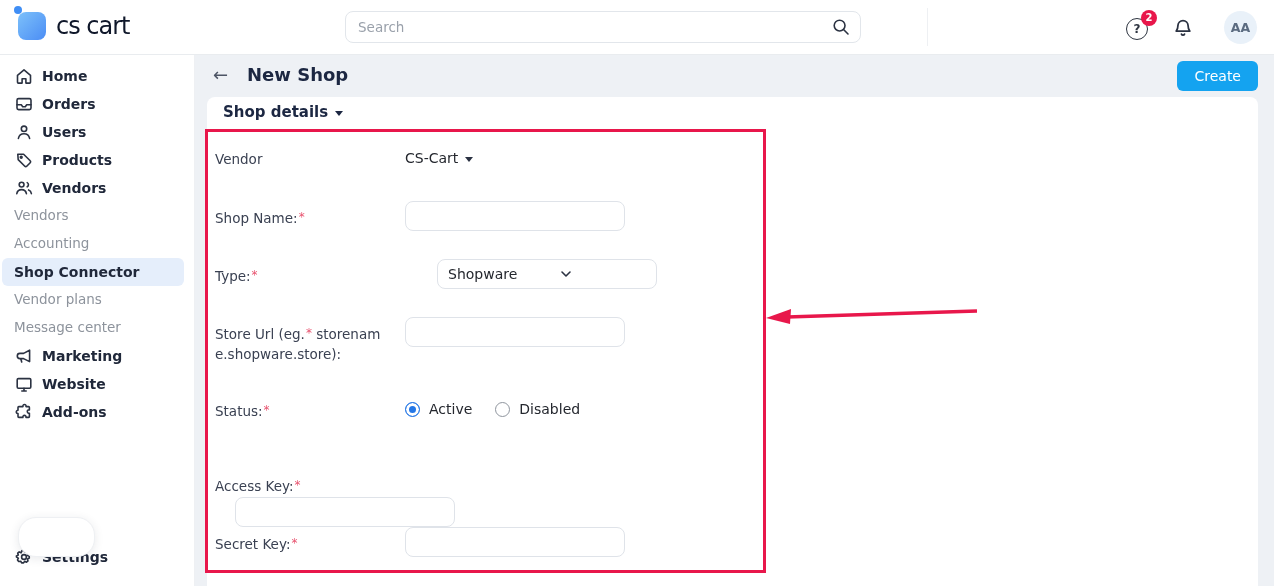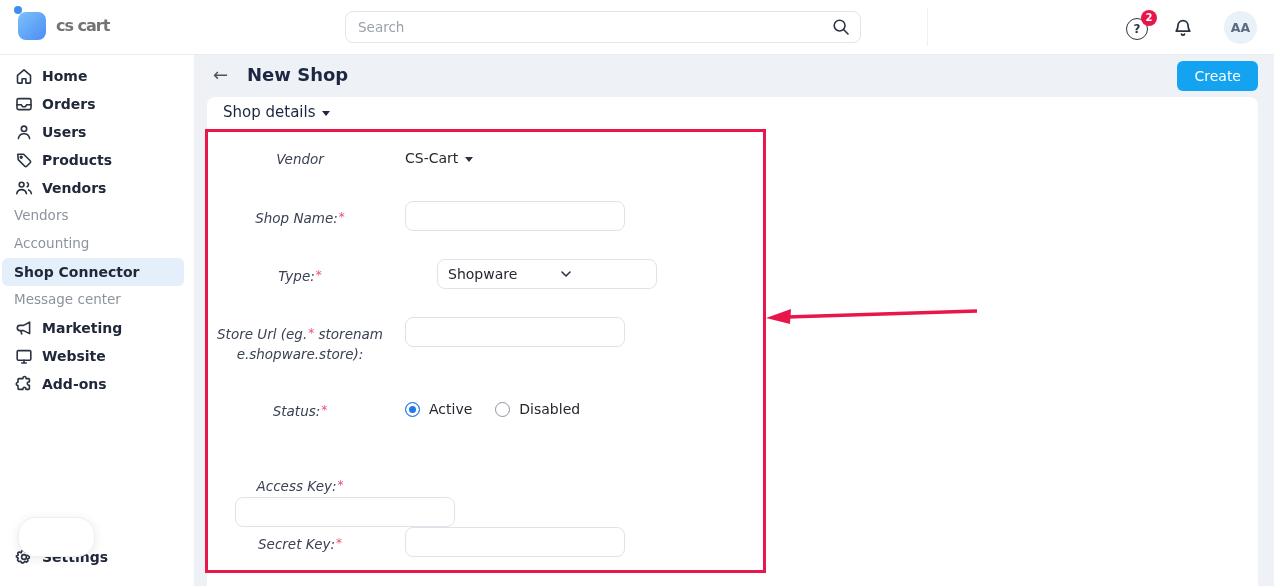--- a/index.html
+++ b/index.html
@@ -8,21 +8,21 @@
   #screen { position:relative; width:1274px; height:586px; background:#fff; overflow:hidden; }
 
   
   .topbar { position:absolute; left:0; top:0; width:1274px; height:55px; background:#fff;
             border-bottom:1px solid #e9ecef; z-index:10; }
   .logo { position:absolute; left:18px; top:12px; display:flex; align-items:center; gap:10px; }
   .logo-mark { position:relative; width:28px; height:28px; border-radius:8px;
                background:linear-gradient(135deg,#7dc1fa 0%,#4b8df5 100%); }
   .logo-dot { position:absolute; left:-4px; top:-6px; width:8px; height:8px; border-radius:50%;
               background:#3f8ef5; }
-  .logo-text { font-size:16px; font-weight:bold; color:#737373; letter-spacing:-1px; line-height:28px; }
+  .logo-text { font-size:24px; font-weight:normal; color:#0f172a; letter-spacing:-1px; line-height:28px; }
   .searchwrap { position:absolute; left:345px; top:11px; width:516px; height:32px; }
   .searchwrap input { width:100%; height:100%; border:1px solid #e2e6eb; border-radius:8px;
                       padding:0 40px 0 12px; font-size:13.5px; color:#333; outline:none;
                       font-family:inherit; background:#fff; }
   .searchwrap input::placeholder { color:#9aa1ab; }
   .search-ic { position:absolute; right:10px; top:6px; width:20px; height:20px; cursor:pointer; }
   .topbar-sep { position:absolute; left:927px; top:8px; width:1px; height:38px; background:#eef0f3; }
   .top-icons { position:absolute; right:17px; top:0; height:55px; display:flex; align-items:center; gap:22px; }
   .help-ic { position:relative; width:24px; height:24px; cursor:pointer; }
   .help-circle { width:22px; height:22px; margin-top:2px; border:1.7px solid #2d3440; border-radius:50%;
@@ -56,28 +56,28 @@
   .main { position:absolute; left:195px; top:55px; right:0; bottom:0; background:#eef1f5; }
   .page-header { position:absolute; left:0; top:0; right:0; height:42px; }
   .back { position:absolute; left:18px; top:9px; font-size:18px; color:#4d5565; cursor:pointer; }
   .page-title { position:absolute; left:52px; top:9px; font-size:18px; font-weight:bold; color:#1c2742; }
   .create-btn { position:absolute; right:16px; top:6px; height:30px; padding:0 17px;
                 background:#14a3f0; color:#fff; border:none; border-radius:6px;
                 font-size:14px; font-family:inherit; cursor:pointer; }
 
   .panel { position:absolute; left:12px; top:42px; width:1051px; bottom:0; background:#fff;
            border-radius:8px 8px 0 0; }
-  .section-title { position:absolute; left:16px; top:6px; font-size:15px; font-weight:normal;
+  .section-title { position:absolute; left:16px; top:6px; font-size:15px; font-weight:bold;
                    color:#1c2742; cursor:pointer; display:flex; align-items:center; }
   .caret { display:inline-block; width:0; height:0; border-left:4.5px solid transparent;
            border-right:4.5px solid transparent; border-top:5.5px solid #1c2742; margin-left:7px; margin-top:2px; }
 
   
   .frow { position:absolute; left:8px; width:640px; display:flex; align-items:flex-start; }
-  .flabel { width:170px; text-align:center; font-size:13.5px; color:#3a4152; padding-top:8px; line-height:1.45;font-style:italic; }
+  .flabel { width:170px; text-align:left; font-size:13.5px; color:#3a4152; padding-top:8px; line-height:1.45; }
   .req { color:#e8536f; font-size:12px; margin-left:1px; vertical-align:top; }
   .fctrl { margin-left:20px; }
   .tinput { width:220px; height:30px; border:1px solid #dfe3e9; border-radius:8px; background:#fff;
             padding:0 10px; font-size:14px; color:#222; font-family:inherit; outline:none; }
   .selwrap { position:relative; width:176px;padding-left:32px; }
   .tselect { width:220px; height:30px; border:1px solid #dfe3e9; border-radius:8px; background:#fff;
              padding:0 26px 0 10px; font-size:14px; color:#24272e; font-family:inherit; outline:none;
              appearance:none; -webkit-appearance:none; cursor:pointer; }
   .sel-chev { position:absolute; right:9px; top:9px; width:12px; height:12px; pointer-events:none; }
   .vendor-value { padding-top:8px; font-size:14px; color:#24272e; cursor:pointer; display:flex; align-items:center; }
@@ -172,20 +172,23 @@
       <div class="nav-sub">
         <span class="lbl">Vendors</span>
       </div>
       <div class="nav-sub">
         <span class="lbl">Accounting</span>
       </div>
       <div class="nav-sub active">
         <span class="lbl">Shop Connector</span>
       </div>
       <div class="nav-sub">
+        <span class="lbl">Vendor plans</span>
+      </div>
+      <div class="nav-sub">
         <span class="lbl">Message center</span>
       </div>
       <div class="nav-item">
         <svg class="ic sic" viewBox="0 0 20 20">
           <path d="M15.6 4.2v11.4l-6-3H5.9a2.6 2.6 0 0 1 0-5.2h3.7z"></path>
           <path d="M6.8 12.8l.9 3.2"></path>
         </svg>
         <span class="lbl">Marketing</span>
       </div>
       <div class="nav-item">

